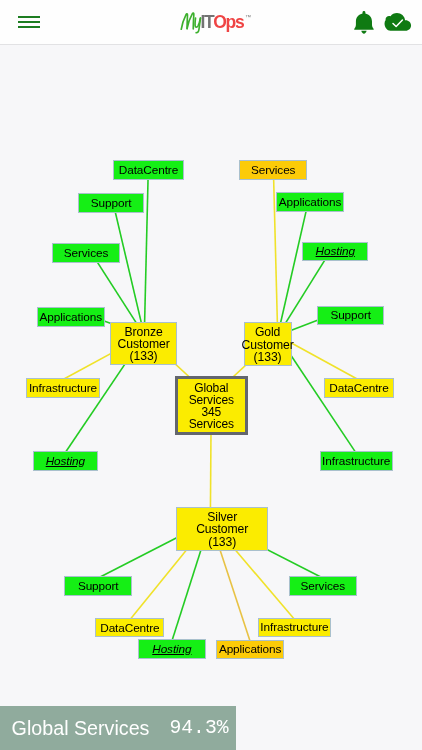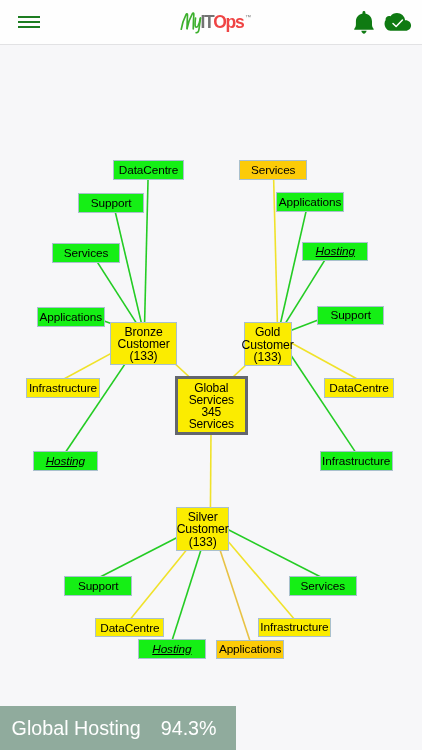--- a/index.html
+++ b/index.html
@@ -31,21 +31,21 @@
         text-align:center;color:#000;font-size:11.8px;line-height:13px;white-space:nowrap;padding-top:1px;letter-spacing:-0.1px;margin-top:8px;}
   .node.customer-node{font-size:12.2px;line-height:12.1px;padding-top:2px;}
   .node.center-node{font-size:12.0px;line-height:12.1px;padding-top:1px;}
   .node.center-node{border:3.4px solid #63666e;}
   .node.ital{font-style:italic;text-decoration:underline;}
 
   
   .footer{position:absolute;left:0;top:706px;width:235.7px;height:44px;background:#90ab9d;
           display:flex;align-items:center;}
   .footer-label{color:#ffffff;font-size:19.7px;padding-left:11.6px;}
-  .footer-pct{color:#ffffff;font-size:19.7px;padding-left:20px;}
+  .footer-pct{color:#ffffff;font-size:19.7px;padding-left:20px;font-family:Liberation Mono, monospace;}
 </style>
 </head>
 <body>
 
 <div class="app">
 
   <div class="header">
     <div class="header-rule"></div>
     <div class="hamburger">
       <i></i>
@@ -113,21 +113,21 @@
         <div class="node customer-node" style="left: 110.1px; top: 268.5px; width: 67px; height: 43.8px; background: rgb(251, 236, 0);">
           <span>Bronze</span>
           <span>Customer</span>
           <span>(133)</span>
         </div>
         <div class="node customer-node" style="left: 243.6px; top: 268.5px; width: 48px; height: 44.1px; background: rgb(251, 236, 0);">
           <span>Gold</span>
           <span>Customer</span>
           <span>(133)</span>
         </div>
-        <div class="node customer-node" style="left: 176.2px; top: 453.5px; width: 53px; height: 44px; background: rgb(251, 236, 0);">
+        <div class="node customer-node" style="left: 176.2px; top: 453.5px; width: 92px; height: 44px; background: rgb(251, 236, 0);">
           <span>Silver</span>
           <span>Customer</span>
           <span>(133)</span>
         </div>
         <div class="node leaf-node" style="left: 113.3px; top: 106.9px; width: 70.3px; height: 20px; background: rgb(21, 239, 21);">
           <span>DataCentre</span>
         </div>
         <div class="node leaf-node" style="left: 78.1px; top: 139.5px; width: 66.1px; height: 20px; background: rgb(21, 239, 21);">
           <span>Support</span>
         </div>
@@ -176,16 +176,16 @@
         <div class="node leaf-node ital" style="left: 137.8px; top: 586.2px; width: 68.2px; height: 19.6px; background: rgb(21, 239, 21);">
           <span>Hosting</span>
         </div>
         <div class="node leaf-node" style="left: 215.8px; top: 586.5px; width: 68.6px; height: 19.6px; background: rgb(252, 203, 8);">
           <span>Applications</span>
         </div>
       </div>
   </div>
 
   <div class="footer">
-    <span class="footer-label">Global Hosting</span>
+    <span class="footer-label">Global Services</span>
     <span class="footer-pct">94.3%</span>
   </div>
 </div>
 
 </body></html>

